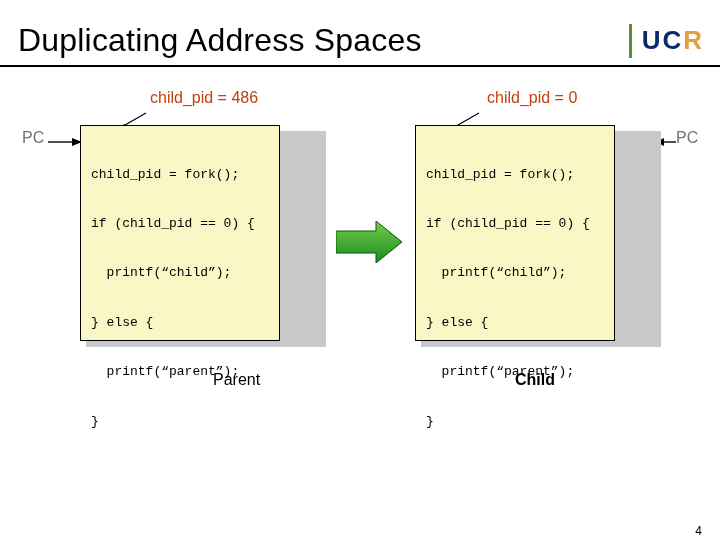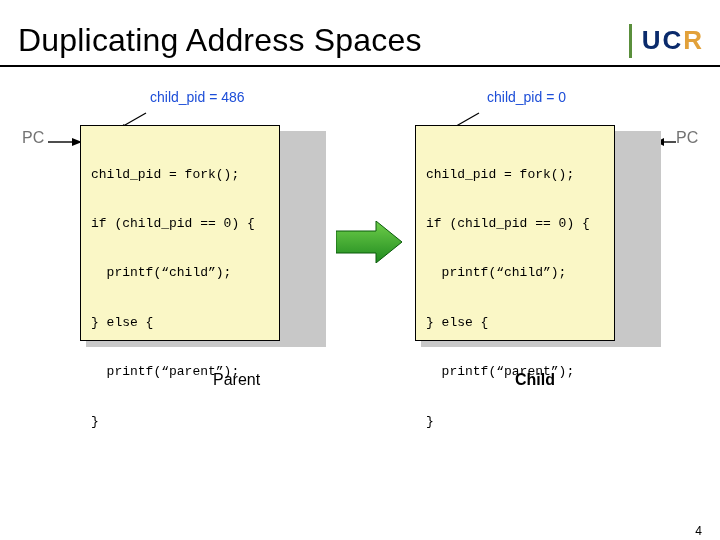--- a/index.html
+++ b/index.html
@@ -9,21 +9,21 @@
   .title { font-size: 32px; font-weight: 400; color: #000; letter-spacing: 0.2px; }
   .title-underline { height: 2px; background: #000; margin: 0 0 0 0; width: 100%; }
   .logo { display: flex; align-items: center; gap: 2px; }
   .logo .bar { width: 3px; height: 34px; background: #5a8f3c; margin-right: 8px; }
   .logo .u, .logo .c { font-weight: 700; font-size: 26px; color: #0a2a6b; font-family: Arial, sans-serif; }
   .logo .r { font-weight: 700; font-size: 26px; color: #e2a13a; font-family: Arial, sans-serif; }
   .content { position: relative; width: 100%; height: 420px; }
   .col { position: absolute; width: 255px; }
   .col-left { left: 80px; top: 58px; }
   .col-right { left: 415px; top: 58px; }
-  .pid-label { position: absolute; top: -36px; font-size: 14px; color: #1d4ed8; }
+  .pid-label { position: absolute; top: -36px; font-size: 16px; color: #c2410c; }
   .pid-left { left: 70px; }
   .pid-right { left: 72px; }
   .arrow-down { position: absolute; top: -14px; width: 40px; height: 24px; }
   .arrow-down svg { width: 100%; height: 100%; }
   .codebox-shadow { position: absolute; top: 6px; left: 6px; width: 240px; height: 216px; background: #c8c8c8; }
   .codebox { position: relative; width: 200px; height: 216px; background: #faf7c6; border: 1px solid #000; padding: 12px 10px; font-family: "Courier New", Courier, monospace; font-size: 13px; line-height: 1.9; color: #000; white-space: pre; }
   .codebox .line { display: block; }
   .caption { position: absolute; top: 246px; font-size: 16px; color: #000; }
   .cap-left { left: 116px; margin-left: 17px; }
   .cap-right { left: 100px; font-weight: bold; }

